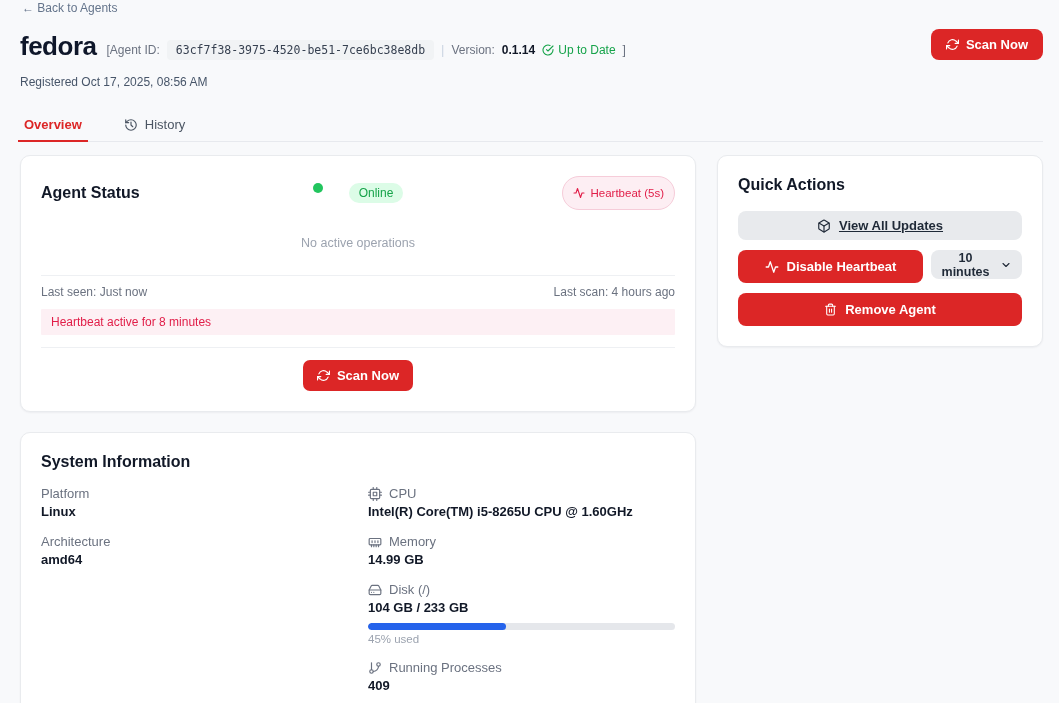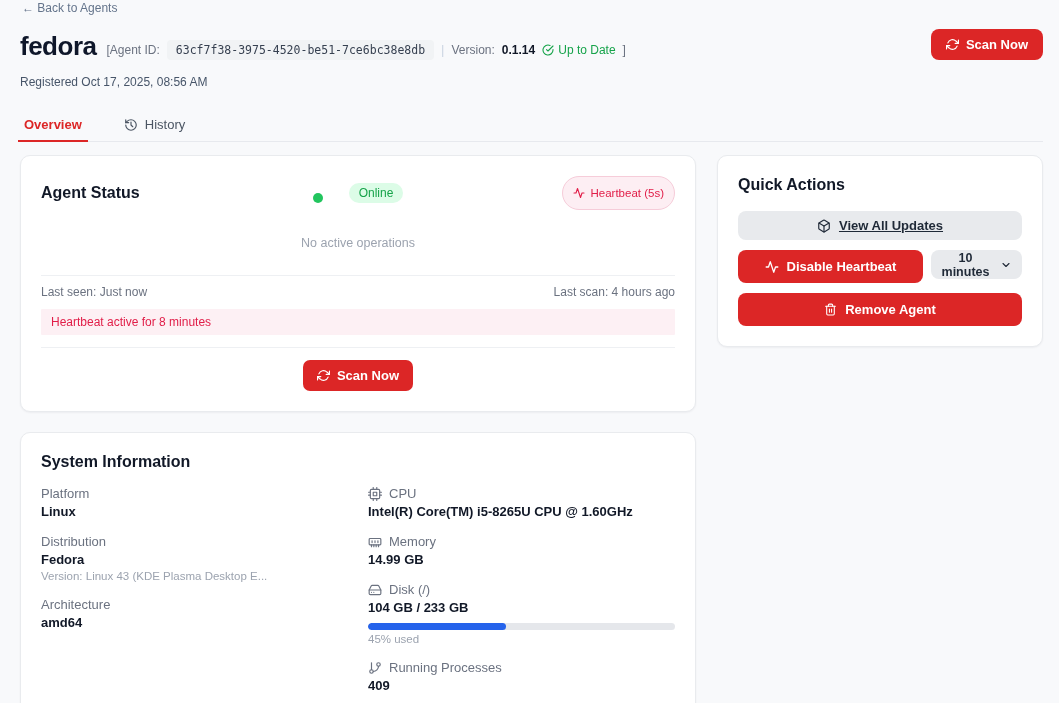--- a/index.html
+++ b/index.html
@@ -48,21 +48,21 @@
   .main-grid { display:grid; grid-template-columns:676px 326px; gap:20px 21px; margin-top:13px; align-items:start; }
   .card {
     background:#fff; border:1px solid #e9ebee; border-radius:10px;
     box-shadow:0 1px 2px rgba(16,24,40,.05);
   }
   .card-title { font-size:16px; font-weight:bold; color:#111827; }
 
   
   .status-card { padding:20px; }
   .status-head { display:grid; grid-template-columns:1fr auto 1fr; align-items:center; }
-  .online-group { display:flex; align-items:flex-end; gap:26px; justify-self:center; }
+  .online-group { display:flex; align-items:flex-start; gap:26px; justify-self:center; }
   .online-dot { width:10px; height:10px; border-radius:50%; background:#22c55e; }
   .badge-online { background:#dcfce7; color:#16a34a; font-size:12px; padding:3px 10px; border-radius:999px; }
   .badge-heartbeat {
     justify-self:end; display:inline-flex; align-items:center; gap:5px;
     background:#fdeef3; border:1px solid #f6ccd9; color:#e11d48;
     font-size:11.5px; padding:10px 10px; border-radius:999px;
   }
   .no-active { text-align:center; color:#9ca3af; font-size:12.5px; margin-top:26px; }
   .status-divider { border-top:1px solid #eef0f3; margin-top:25px; }
   .seen-row { display:flex; justify-content:space-between; font-size:12px; color:#6b7280; padding:9px 0 10px; }
@@ -220,25 +220,20 @@
         <h2 class="card-title">System Information</h2>
 
         <div class="sys-grid">
 
           <div>
             <div class="info-item">
               <div class="info-label">Platform</div>
               <div class="info-value">Linux</div>
             </div>
             <div class="info-item">
-              <div class="info-label">Distribution</div>
-              <div class="info-value">Fedora</div>
-              <div class="info-sub">Version: Linux 43 (KDE Plasma Desktop E...</div>
-            </div>
-            <div class="info-item">
               <div class="info-label">Architecture</div>
               <div class="info-value">amd64</div>
             </div>
           </div>
 
           <div>
             <div class="info-item">
               <div class="info-label">
                 <span class="icon">
                   <svg width="14" height="14" viewBox="0 0 24 24" fill="none" stroke="#6b7280" stroke-width="2" stroke-linecap="round" stroke-linejoin="round">

